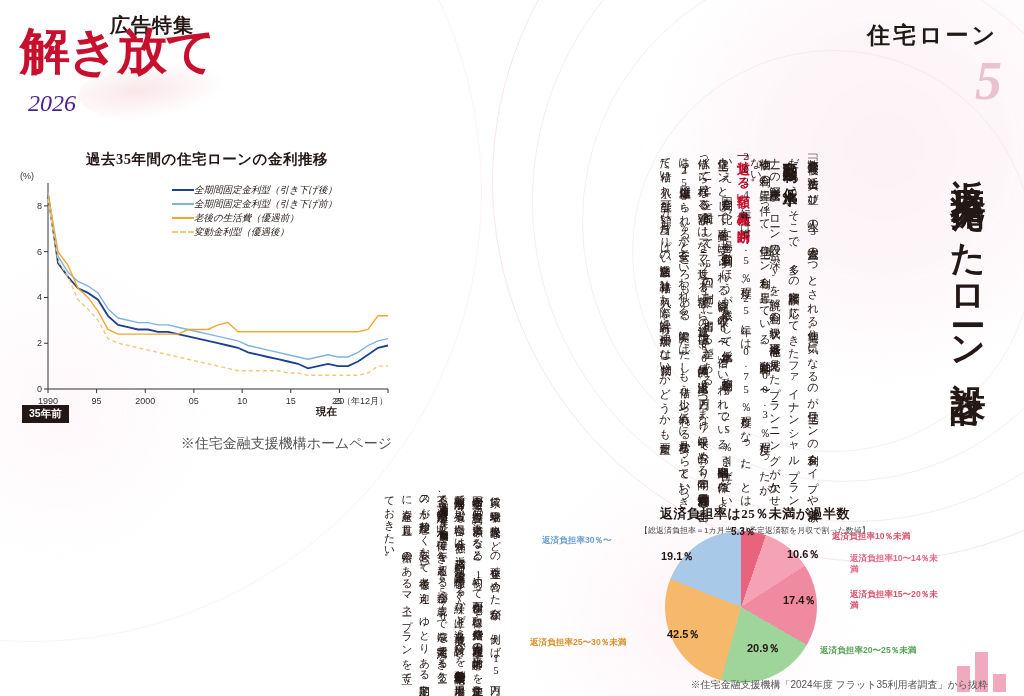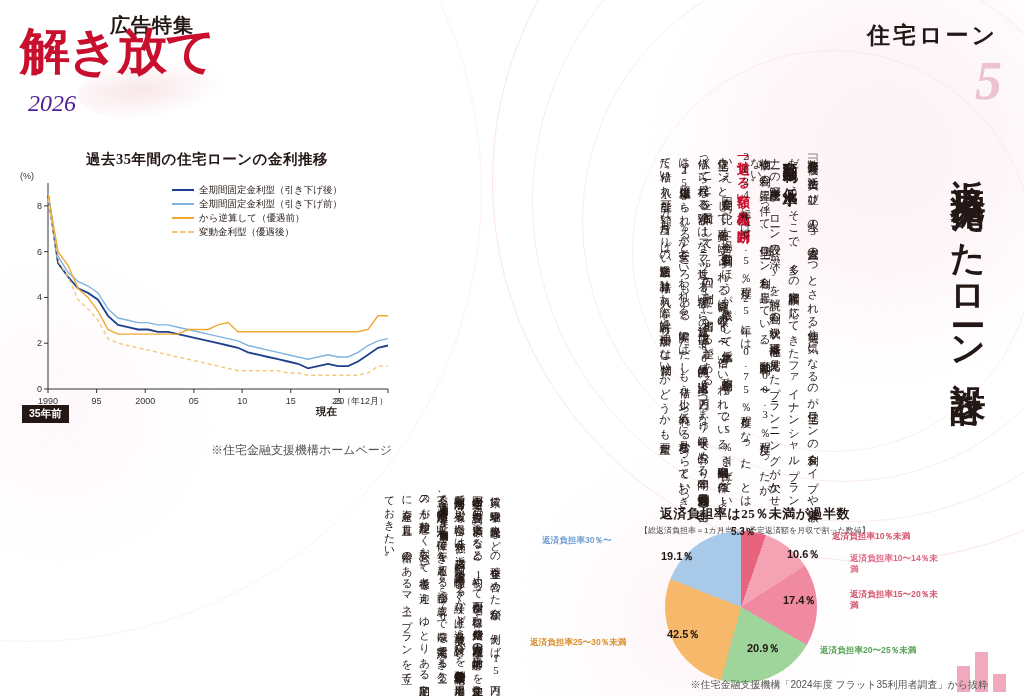--- a/index.html
+++ b/index.html
@@ -63,29 +63,29 @@
     height:500px;
   }
 
   
   .chart-panel{position:absolute;left:16px;top:150px;width:382px;z-index:3;}
   .chart-title{
     text-align:center;font-size:14.5px;font-weight:bold;letter-spacing:.5px;margin-bottom:0;color:#231815;
   }
   .chart-box{position:relative;width:382px;height:262px;}
   .chart-note{
-    margin-top:11px;font-size:12px;color:#555;text-align:right;padding-right:6px;
+    margin-top:4px;font-size:14px;color:#555;text-align:right;padding-right:6px;
     font-family:"Liberation Sans",sans-serif;
   }
   .yunit{position:absolute;left:4px;top:2px;font-size:9px;color:#333;font-family:"Liberation Sans",sans-serif;}
   .legend{
     position:absolute;left:150px;top:10px;background:rgba(255,255,255,.85);
     padding:4px 6px;font-size:9.5px;font-family:"Liberation Sans",sans-serif;line-height:14px;
   }
-  .legend .row{display:flex;align-items:center;gap:5px;white-space:nowrap;}
+  .legend .row{display:flex;align-items:center;white-space:nowrap;font-style:italic;}
   .legend .sw{display:inline-block;width:22px;height:0;border-top-width:2.5px;}
   .badge35{
     position:absolute;left:6px;top:236px;background:#231815;color:#fff;font-size:10.5px;
     padding:2px 7px;font-family:"Liberation Sans",sans-serif;font-weight:bold;
   }
   .badge-now{
     position:absolute;left:300px;top:236px;font-size:10.5px;font-weight:bold;
     font-family:"Liberation Sans",sans-serif;color:#231815;
   }
 
@@ -214,21 +214,21 @@
       <div class="row">
           <span class="sw" style="border-top:2.5px solid #1f3f8f"></span>
           <span>全期間固定金利型（引き下げ後）</span>
         </div>
       <div class="row">
           <span class="sw" style="border-top:2.5px solid #7fb4de"></span>
           <span>全期間固定金利型（引き下げ前）</span>
         </div>
       <div class="row">
           <span class="sw" style="border-top:2.5px solid #f0a830"></span>
-          <span>から逆算して（優遇前）</span>
+          <span>老後の生活費（優遇前）</span>
         </div>
       <div class="row">
           <span class="sw" style="border-top:2.5px dashed #f3c87a"></span>
           <span>変動金利型（優遇後）</span>
         </div>
     </div>
     <div class="badge35">35年前</div>
     <div class="badge-now">現在</div>
   </div>
   <div class="chart-note">※住宅金融支援機構ホームページ</div>

